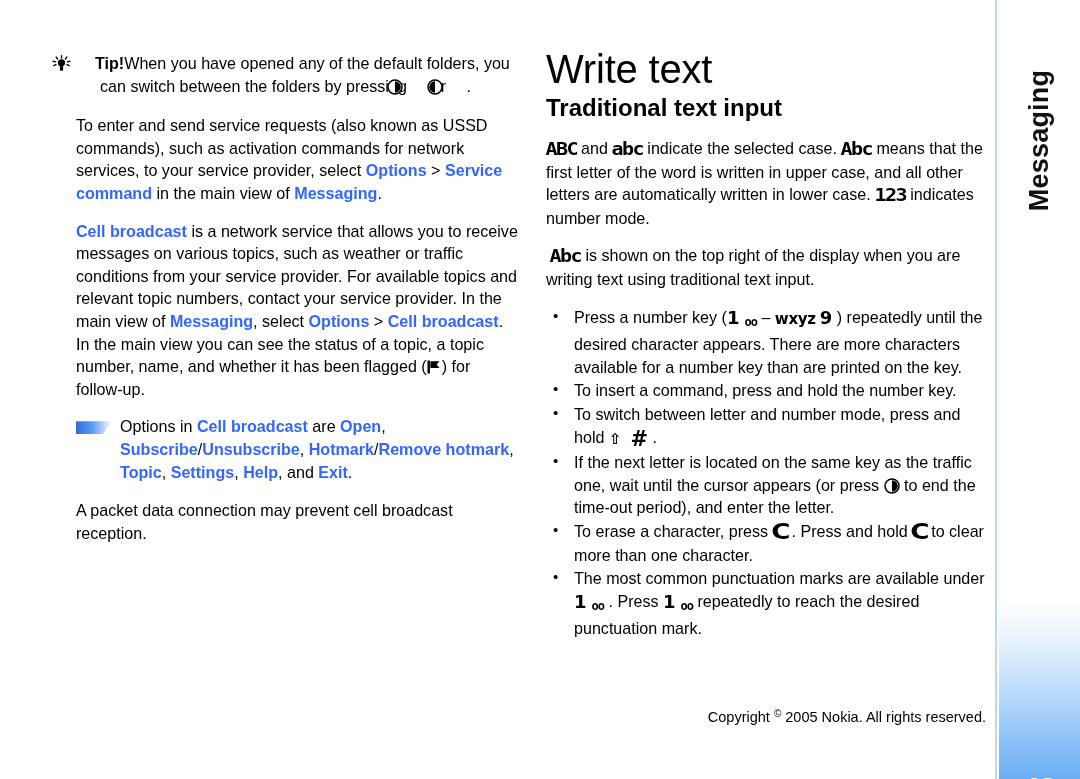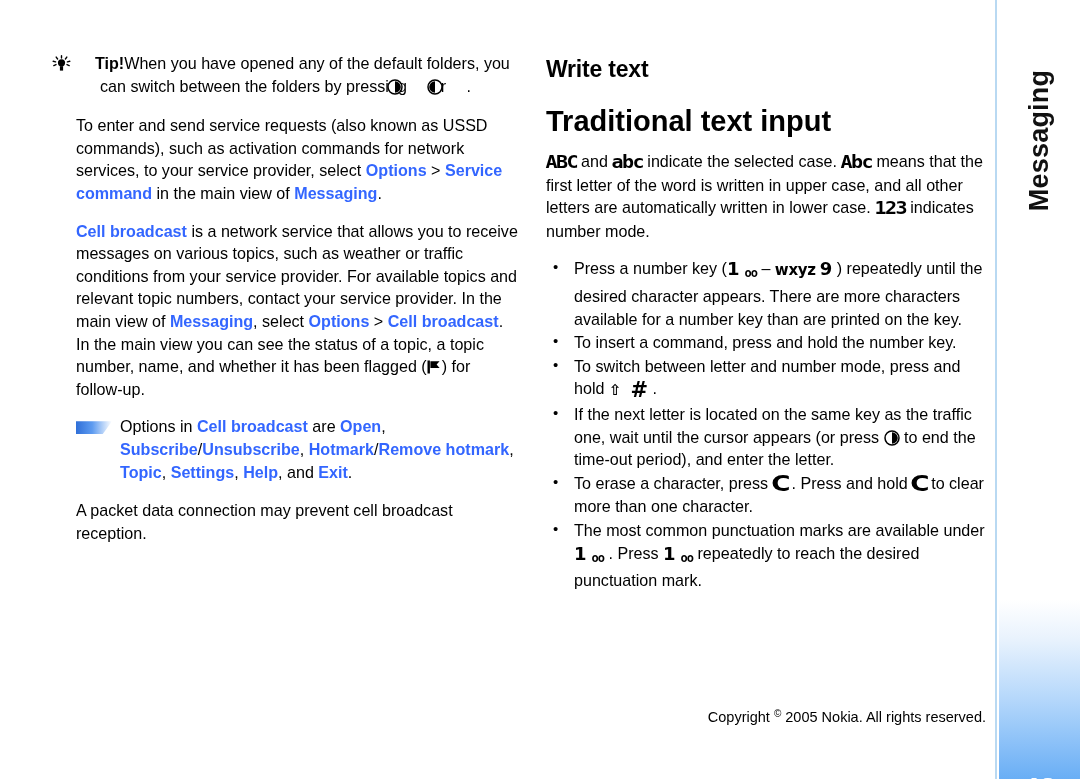--- a/index.html
+++ b/index.html
@@ -102,28 +102,28 @@
   }
 
   
   .note {
     padding-left: 44px;
     margin-bottom: 16px;
   }
 
   
   .h1 {
-    font-size: 23px;
-    font-weight: bold;
+    font-size: 40px;
+    font-weight: normal;
     line-height: 34px;
-    margin: 0 0 22px 0;
+    margin: 0 0 9px 0;
     letter-spacing: -0.2px;
   }
   .h2 {
-    font-size: 29px;
+    font-size: 24px;
     font-weight: bold;
     line-height: 26px;
     margin: 0 0 16px 0;
   }
 
   
   ul.bul {
     list-style: none;
     margin: 0;
     padding: 0;
@@ -295,20 +295,22 @@
   </div>
 
   <div class="col col-right">
 
     <h1 class="h1">Write text</h1>
     <h2 class="h2">Traditional text input</h2>
 
     <p><span class="lcd lcd-lg">ABC</span><span> and </span><span class="lcd lcd-lg">abc</span><span> indicate the selected case. </span><span class="lcd lcd-lg">Abc</span><span> means that the first letter of the word is written in upper case, and all other letters are automatically written in lower case. </span><span class="lcd lcd-lg">123</span><span> indicates number mode.</span>
     </p>
 
+    <p>&nbsp;<span class="lcd lcd-lg">Abc</span><span> is shown on the top right of the display when you are writing text using traditional text input.</span>
+    </p>
 
     <ul class="bul">
 
       <li><span>Press a number key (</span><span class="key"><span class="key-num">1</span><span class="key-sub">oo</span></span><span> – </span><span class="key"><span class="key-letters">wxyz</span><span class="key-num">9</span></span><span> ) repeatedly until the desired character appears. There are more characters available for a number key than are printed on the key.</span>
       </li>
 
       <li>To insert a command, press and hold the number key.</li>
 
       <li><span>To switch between letter and number mode, press and hold </span><span class="key key-shift">⇧</span>&nbsp;&nbsp;<span class="key key-hash">#</span><span> .</span>
       </li>

